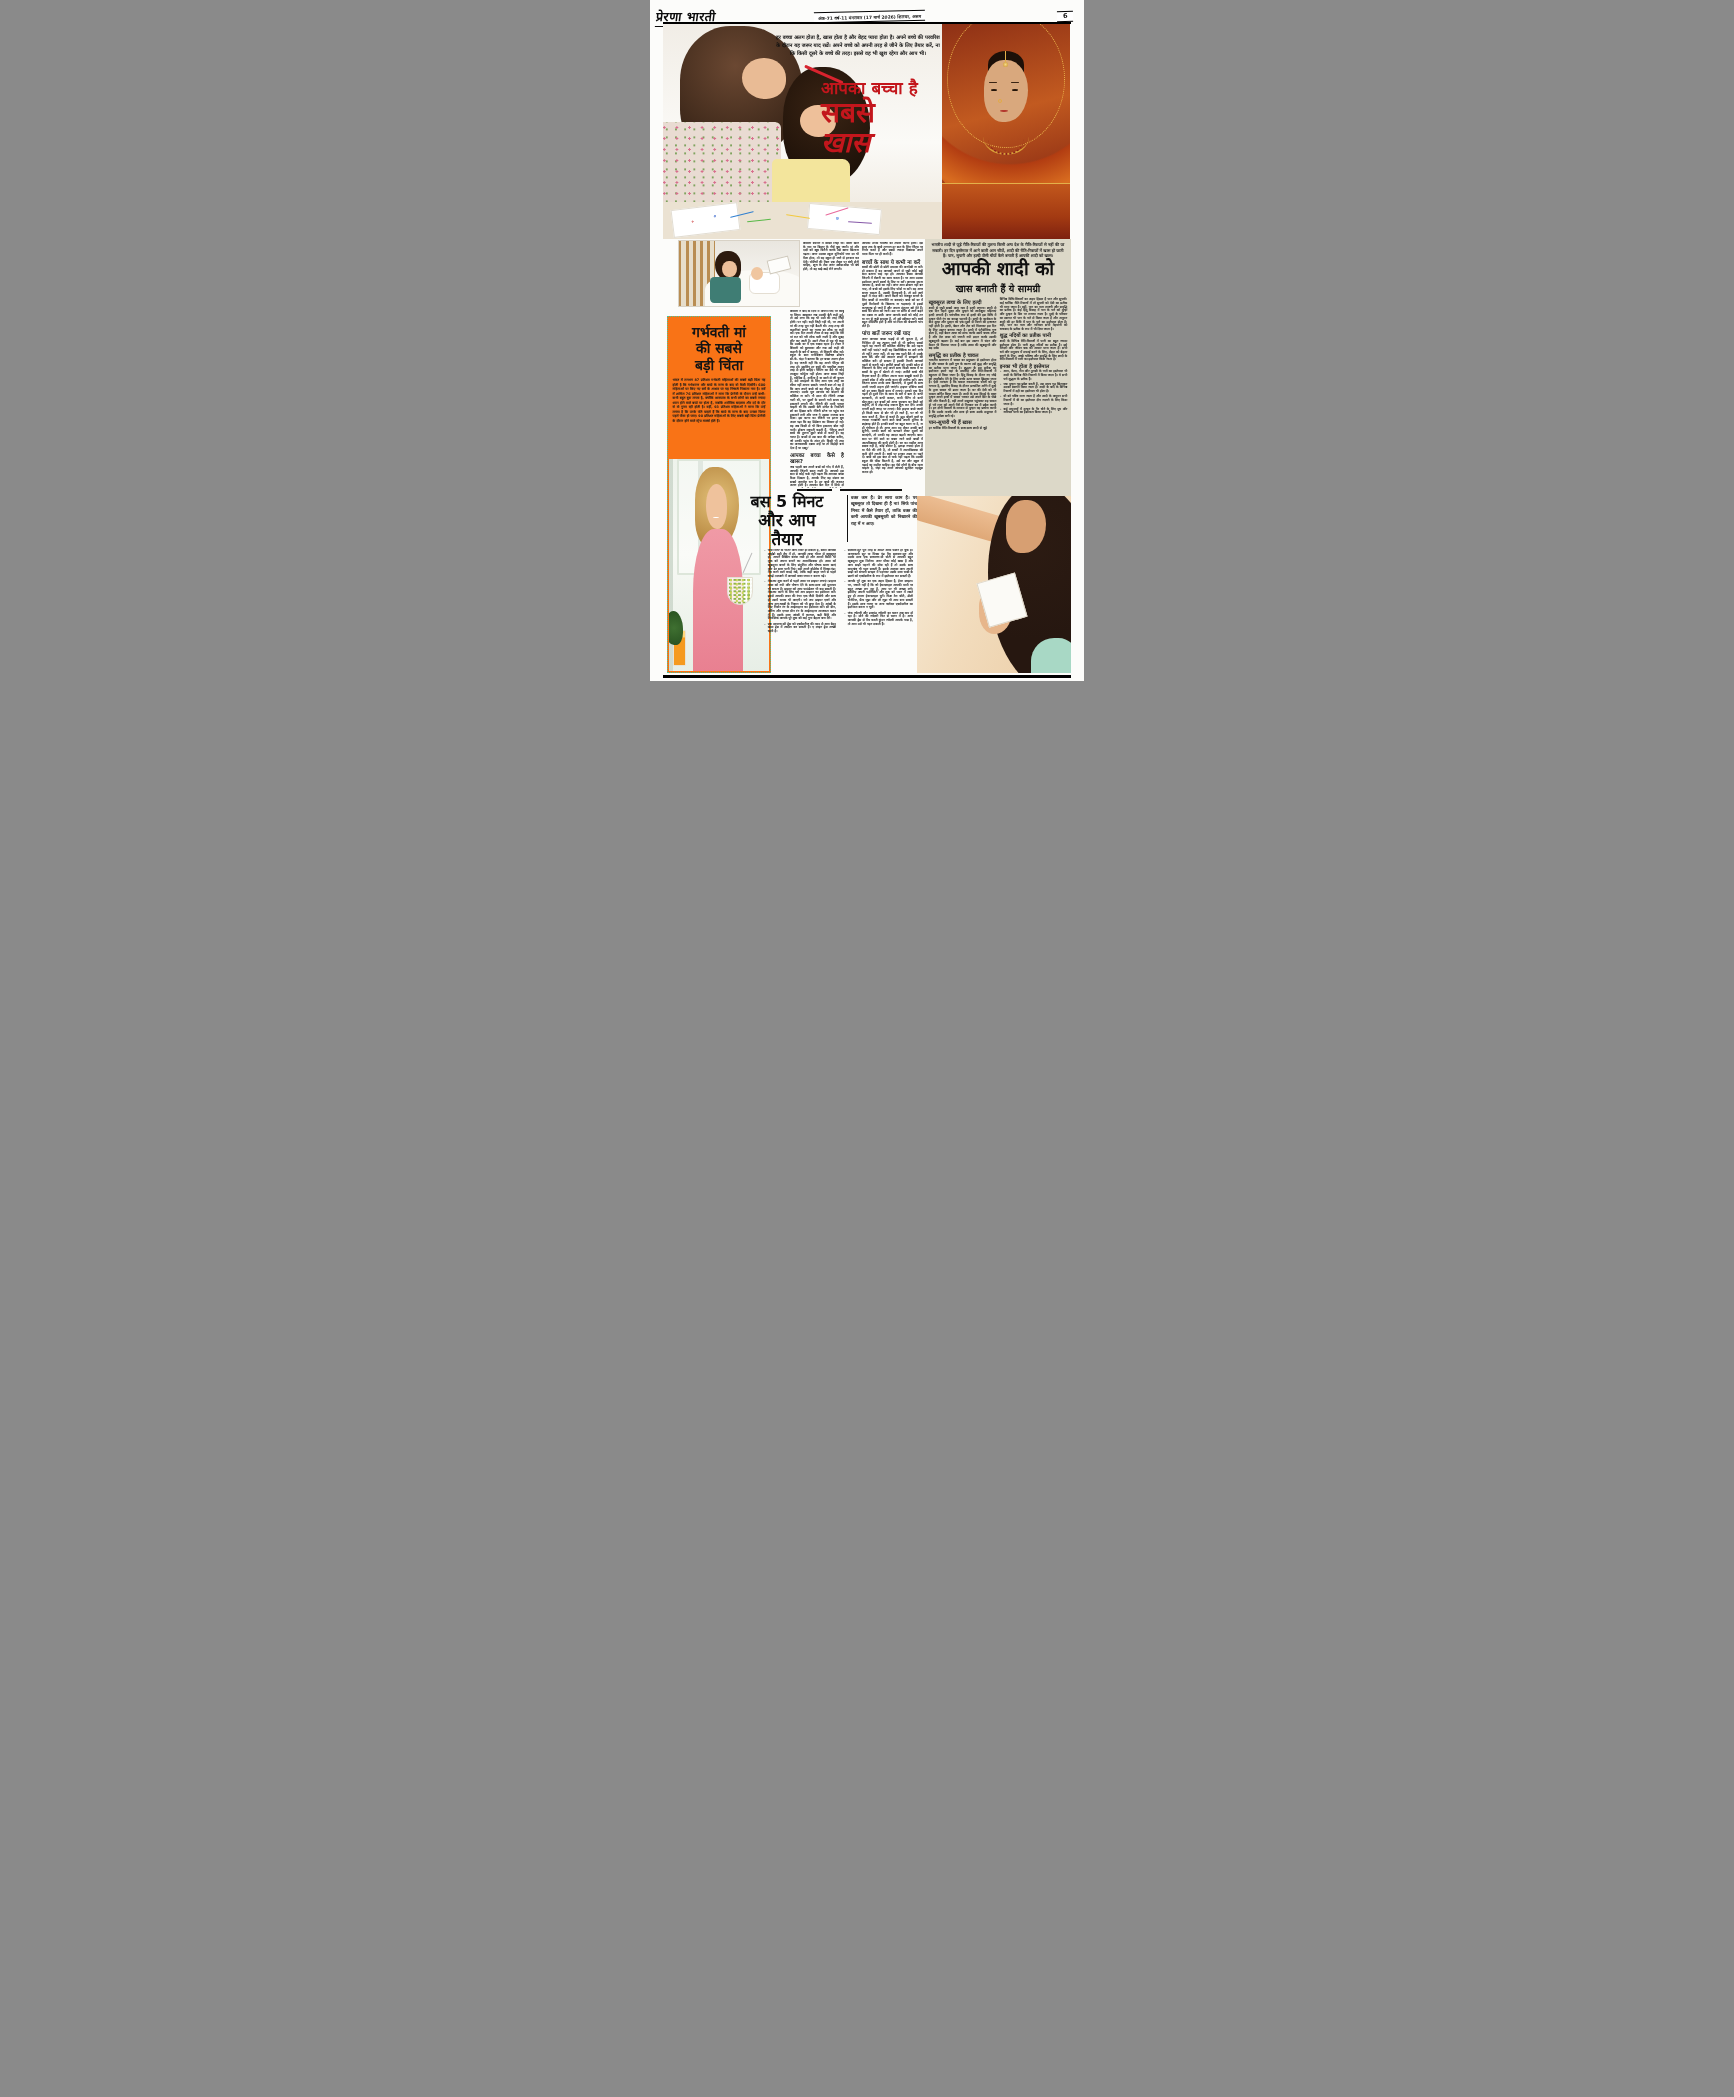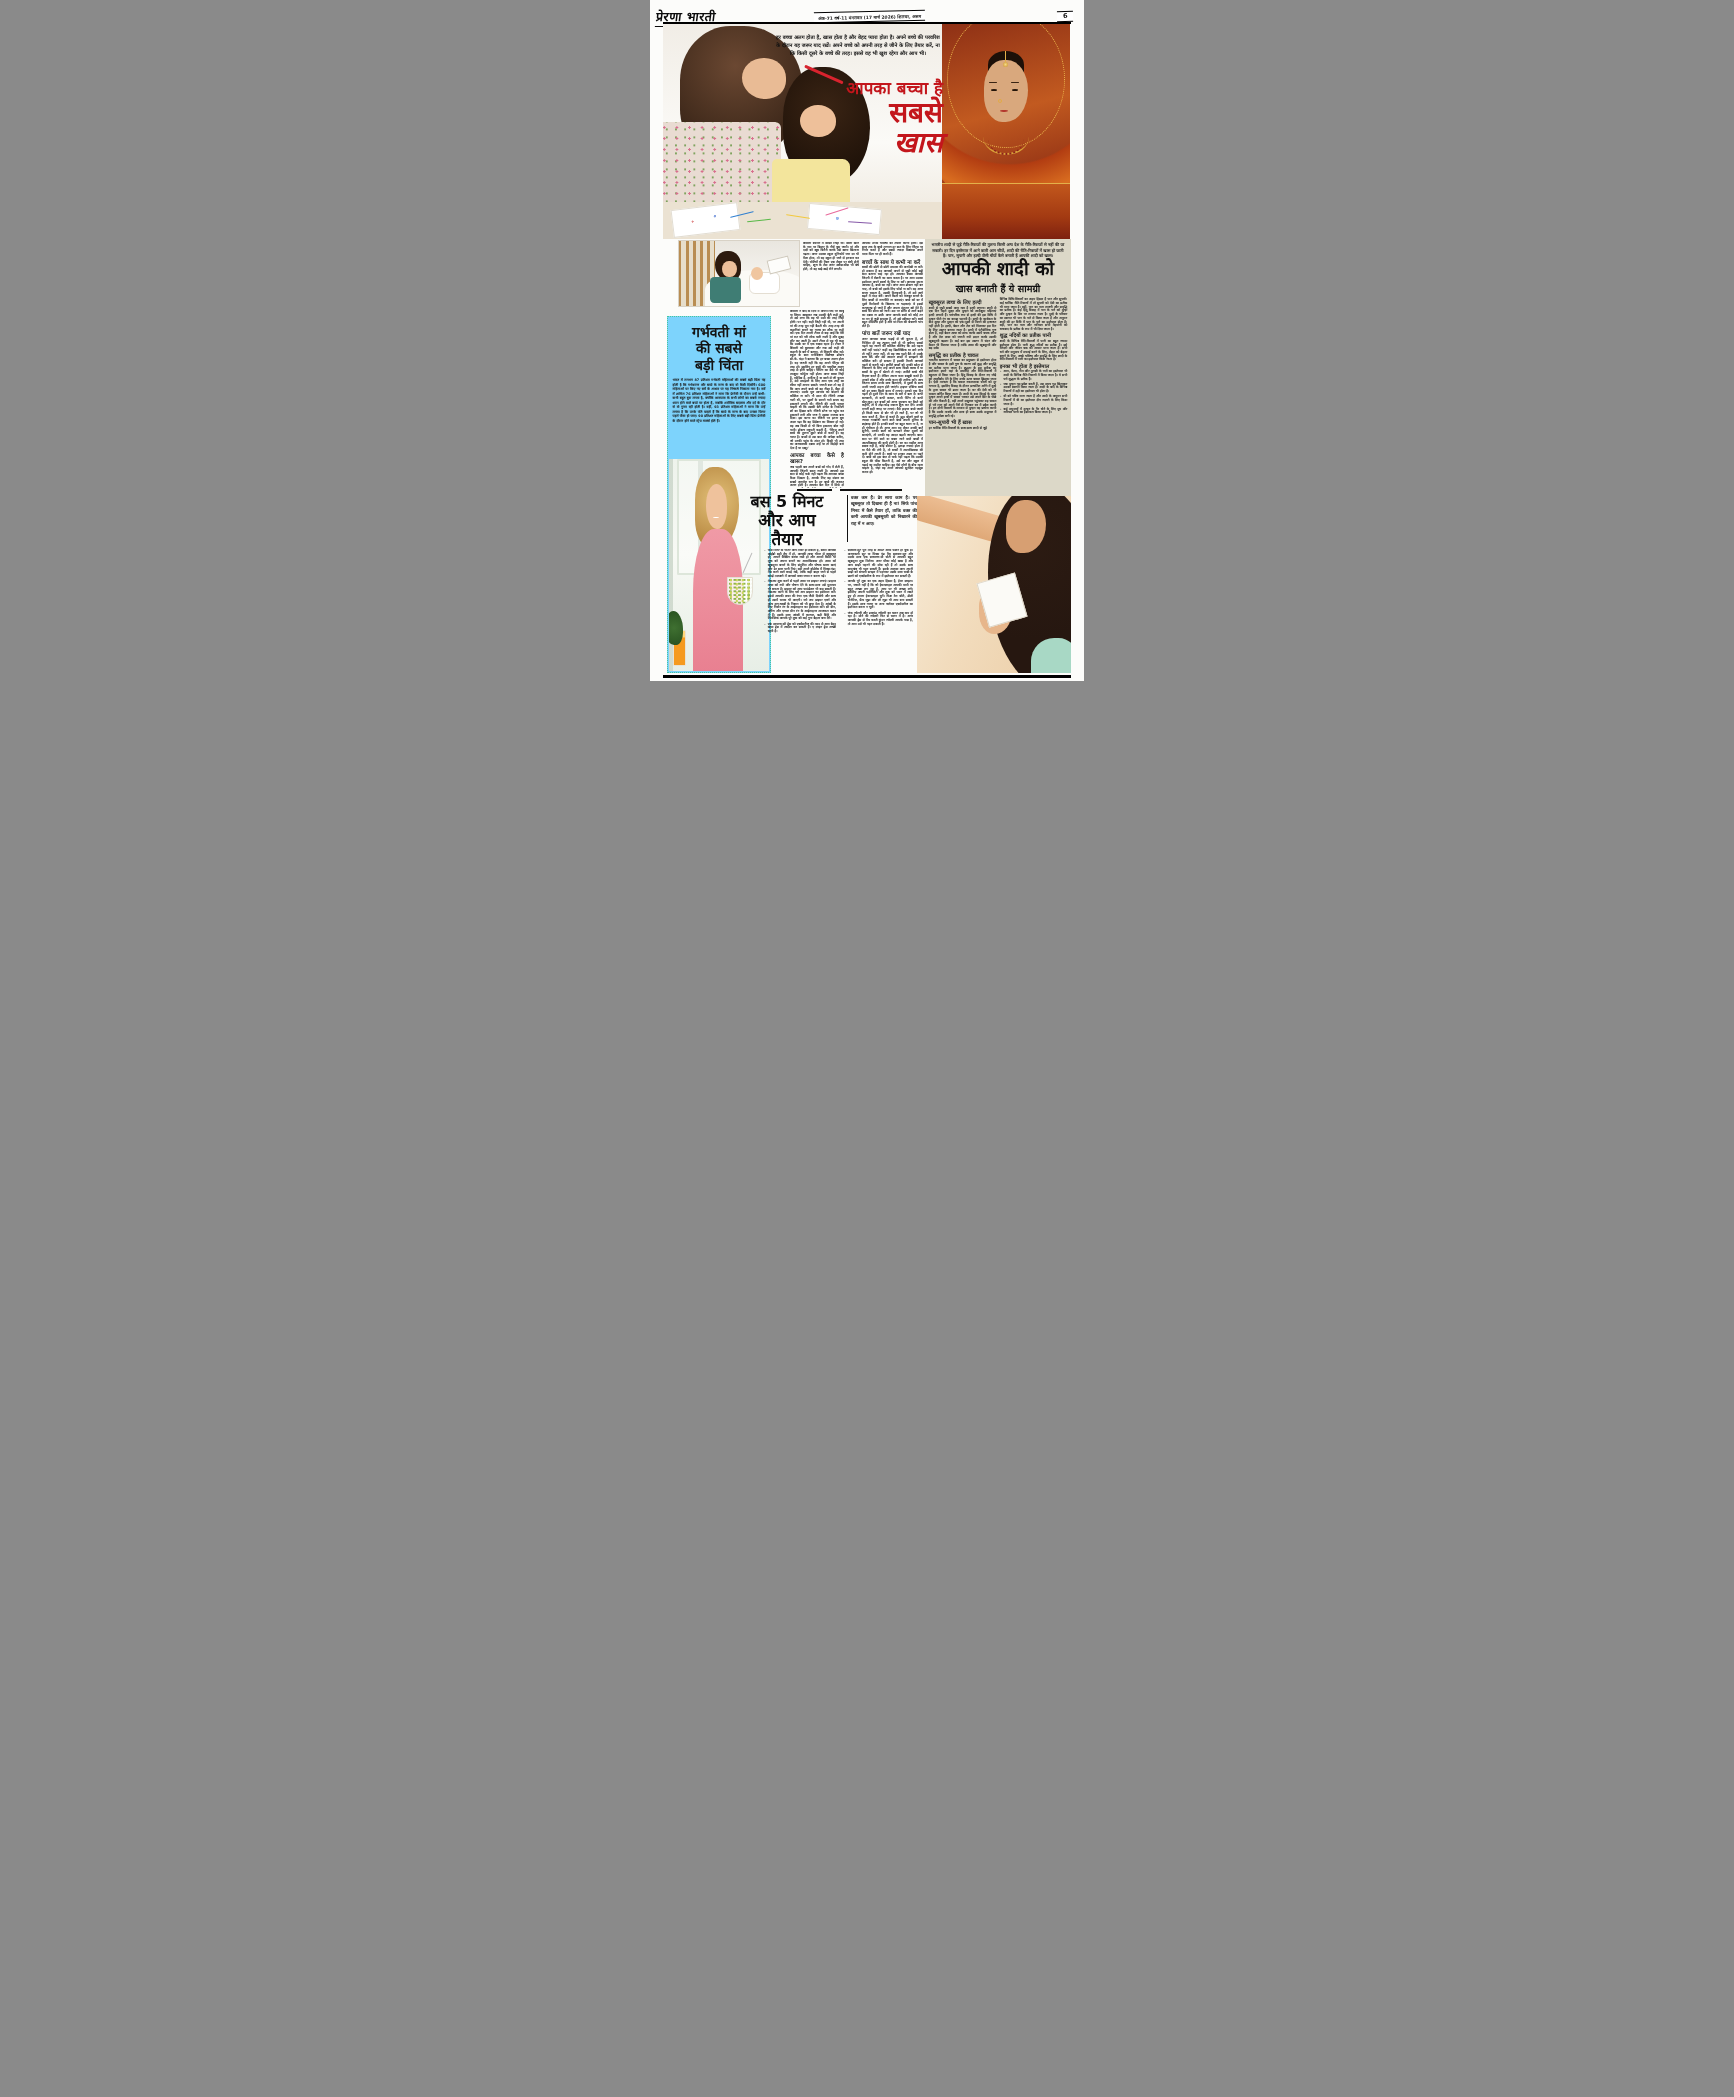--- a/index.html
+++ b/index.html
@@ -65,21 +65,21 @@
   .eye.el{left:38%;top:30.5%;} .eye.er{left:55%;top:30.5%;}
   .nosering{position:absolute;left:44%;top:35%;width:3.8px;height:3.8px;border:0.8px solid #e2ab45;border-radius:50%;}
   .lips{position:absolute;left:45%;top:40%;width:8.4px;height:2.9px;background:#b3392e;border-radius:45% 45% 60% 60%;}
   .necklace{position:absolute;left:32%;top:44%;width:36%;height:17%;border-bottom:2.9px solid #d9a23a;border-radius:50%;}
   .necklace2{position:absolute;left:36%;top:46%;width:28%;height:15%;border-bottom:2.1px dotted #8c1f1b;border-radius:50%;}
   .sari{position:absolute;left:0;bottom:0;width:100%;height:26%;
     background:linear-gradient(180deg,#c2571c,#a33a12 60%,#7e2110);border-top:1.7px solid #e3b04a;}
 
   .feature-intro{position:absolute;left:126px;top:34px;width:164px;
     font-size:5.2px;font-weight:800;line-height:1.52;text-align:center;z-index:4;color:#111;}
-  .feature-headline{position:absolute;left:171px;top:79px;width:122px;text-align:right;z-index:4;
+  .feature-headline{position:absolute;left:171px;top:79px;width:122px;text-align:left;z-index:4;
     color:#c3161c;font-weight:800;}
   .fh1{font-size:17px;line-height:1.12;}
   .fh2{font-size:28px;line-height:1.06;}
   .fh3{font-size:28px;line-height:1.06;font-style:italic;}
 
   
   .photo-babyread{position:absolute;left:28px;top:240px;width:122px;height:67px;overflow:hidden;
     background:linear-gradient(180deg,#e9e6df,#f6f4ef 60%);border:0.4px solid #d8d2c6;}
   .crib{position:absolute;left:0;top:0;width:30%;height:100%;
     background:repeating-linear-gradient(90deg,#b98d52 0 2.5px,#e7decb 2.5px 7.1px);}
@@ -89,21 +89,21 @@
   .mom2-top{position:absolute;left:26%;top:56%;width:26%;height:40%;background:#3f7d74;border-radius:4.2px;}
   .baby{position:absolute;left:58%;top:48%;width:26%;height:34%;background:#fff;border-radius:5.9px;border:0.4px solid #e4ded2;}
   .baby-head{position:absolute;left:60%;top:40%;width:10%;height:20%;background:#f0c6a0;border-radius:50%;}
   .book{position:absolute;left:74%;top:26%;width:18%;height:22%;background:#fdfdfb;border:0.4px solid #cfc9bc;transform:rotate(-14deg);}
 
   .colA1{position:absolute;left:153px;top:242px;width:56px;height:66px;overflow:hidden;}
   .colA2{position:absolute;left:140px;top:310px;width:54px;height:178px;overflow:hidden;}
   .colB{position:absolute;left:212px;top:242px;width:61px;height:246px;overflow:hidden;}
 
   
-  .green-box{position:absolute;left:17px;top:316px;width:104px;height:357px;background:#7dd3fc;
+  .green-box{position:absolute;left:17px;top:316px;width:104px;height:357px;background:#f97316;
     border:1.3px dotted #46c79e;overflow:hidden;}
   .gb-head{margin-top:6.7px;text-align:center;font-size:14px;font-weight:800;line-height:1.2;color:#141414;}
   .gb-body{padding:4.2px 4.6px 0;font-size:3.4px;line-height:1.32;font-weight:700;text-align:justify;}
   .photo-pregnant{position:absolute;left:1.3px;right:1.3px;bottom:1.3px;height:212px;overflow:hidden;
     background:
       linear-gradient(90deg,rgba(205,216,204,.9) 0 4.2px,transparent 4.2px 29px,rgba(205,216,204,.9) 29px 34px,transparent 34px),
       linear-gradient(180deg,#eef3ec,#f7f9f4 45%,#e7eee6);}
   .win{position:absolute;left:8%;top:0;width:84%;height:55%;border:2.5px solid #dde6da;border-radius:1.3px;background:rgba(255,255,255,.35);}
   .preg-hair{position:absolute;left:26%;top:4%;width:44%;height:38%;background:radial-gradient(circle at 50% 40%,#e2c078,#b98a43 80%);border-radius:46% 54% 60% 40%;}
   .preg-face{position:absolute;left:37%;top:12%;width:21%;height:21%;background:#efc29c;border-radius:50% 50% 46% 54%;}

